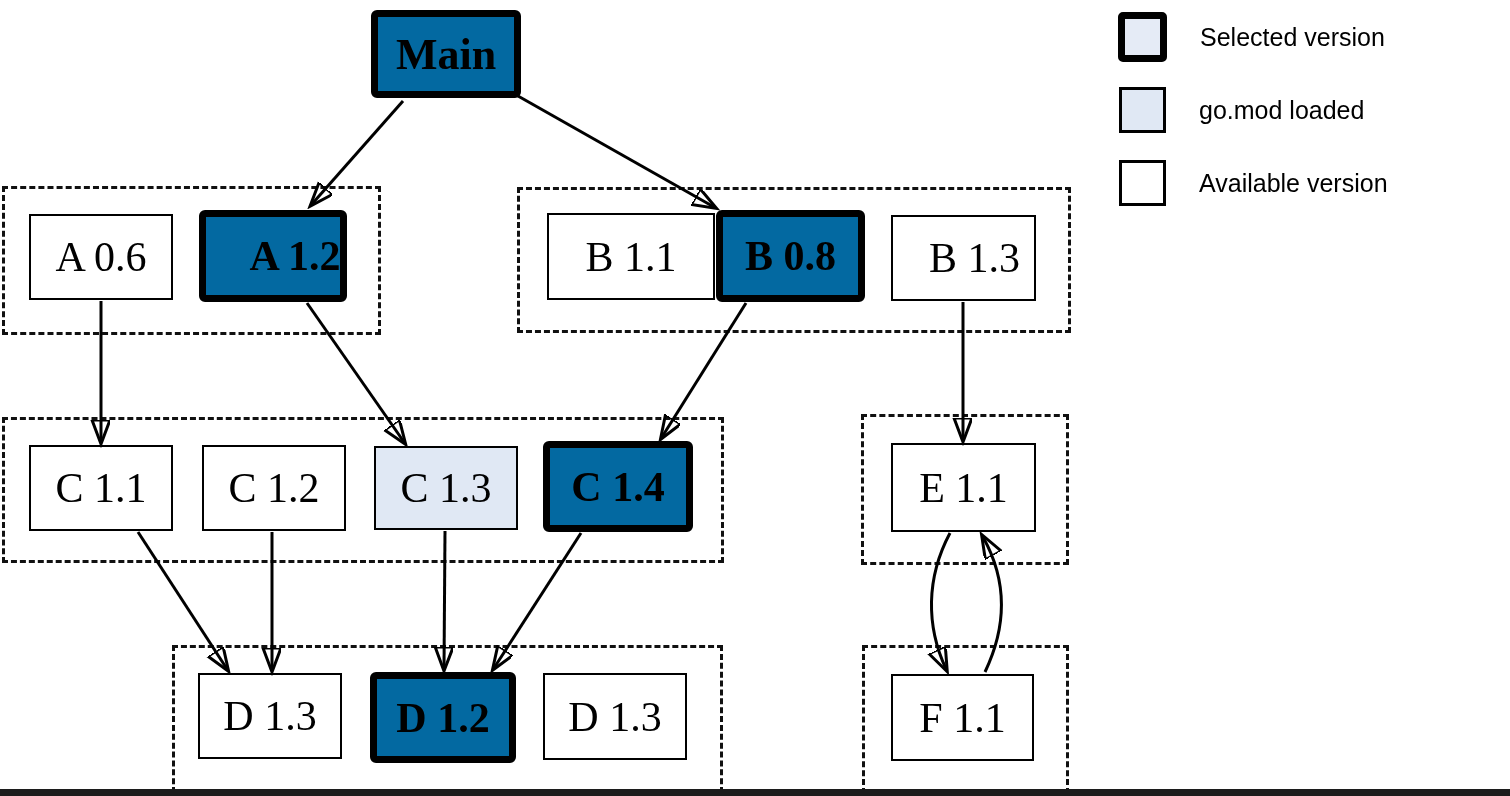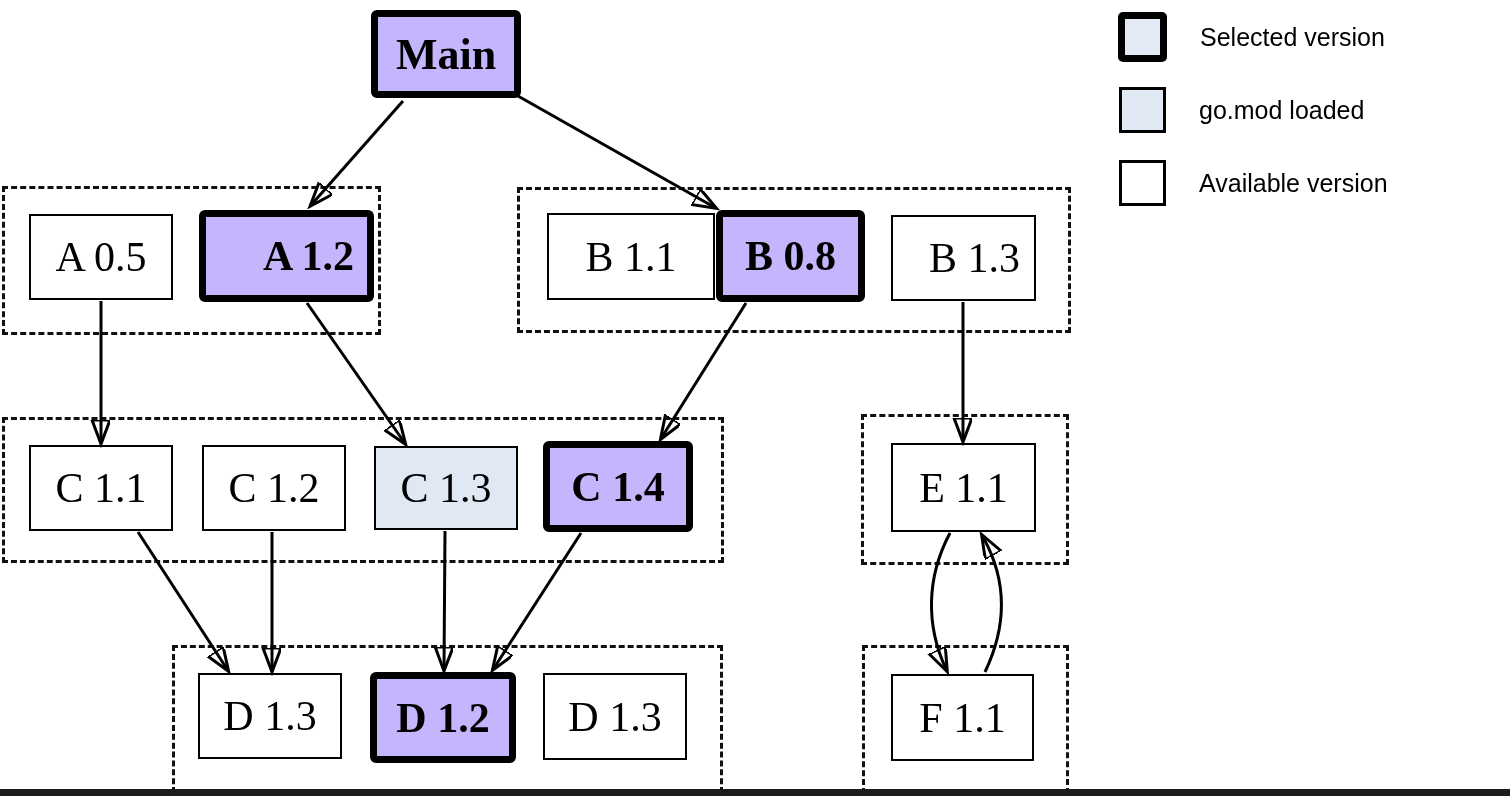--- a/index.html
+++ b/index.html
@@ -10,21 +10,21 @@
   
   .group{
     position:absolute;border:3px dashed #111;background:transparent;
   }
   
   .node{
     position:absolute;box-sizing:border-box;display:flex;align-items:center;justify-content:center;
     font-size:42px;color:#000;background:#fff;border:2px solid #000;white-space:nowrap;
   }
   .node.selected{
-    border:7px solid #000;border-radius:6px;background:#c4b5fd;font-weight:bold;
+    border:7px solid #000;border-radius:6px;background:#0369a1;font-weight:bold;
   }
   .node.loaded{ background:#e0e8f4; }
   .node.main{ font-size:44px; }
   
   #edges{position:absolute;left:0;top:0;pointer-events:none;}
   #edges path, #edges line{stroke:#000;stroke-width:3;fill:none;}
   
   .legend-row{position:absolute;display:flex;align-items:center;}
   .legend-swatch{box-sizing:border-box;display:inline-block;background:#fff;border:3px solid #000;}
   .legend-swatch.selected{border:7px solid #000;border-radius:5px;background:#e5ebf6;}
@@ -45,23 +45,23 @@
   <div class="group" style="left:2px;top:417px;width:716px;height:140px;"></div>
   <div class="group" style="left:861px;top:414px;width:202px;height:145px;"></div>
   <div class="group" style="left:172px;top:645px;width:545px;height:142px;"></div>
   <div class="group" style="left:862px;top:645px;width:201px;height:143px;"></div>
 
   <div class="node selected main" style="left:371px;top:10px;width:150px;height:88px;">
       <span>Main</span>
     </div>
 
   <div class="node" style="left:29px;top:214px;width:144px;height:86px;">
-      <span>A 0.5</span>
+      <span>A 0.6</span>
     </div>
-  <div class="node selected" style="left:199px;top:210px;width:175px;height:92px;padding-left:44px;">
+  <div class="node selected" style="left:199px;top:210px;width:148px;height:92px;padding-left:44px;">
       <span>A 1.2</span>
     </div>
 
   <div class="node" style="left:547px;top:213px;width:168px;height:87px;">
       <span>B 1.1</span>
     </div>
   <div class="node selected" style="left:716px;top:210px;width:149px;height:92px;">
       <span>B 0.8</span>
     </div>
   <div class="node" style="left:891px;top:215px;width:145px;height:86px;padding-left:22px;">

